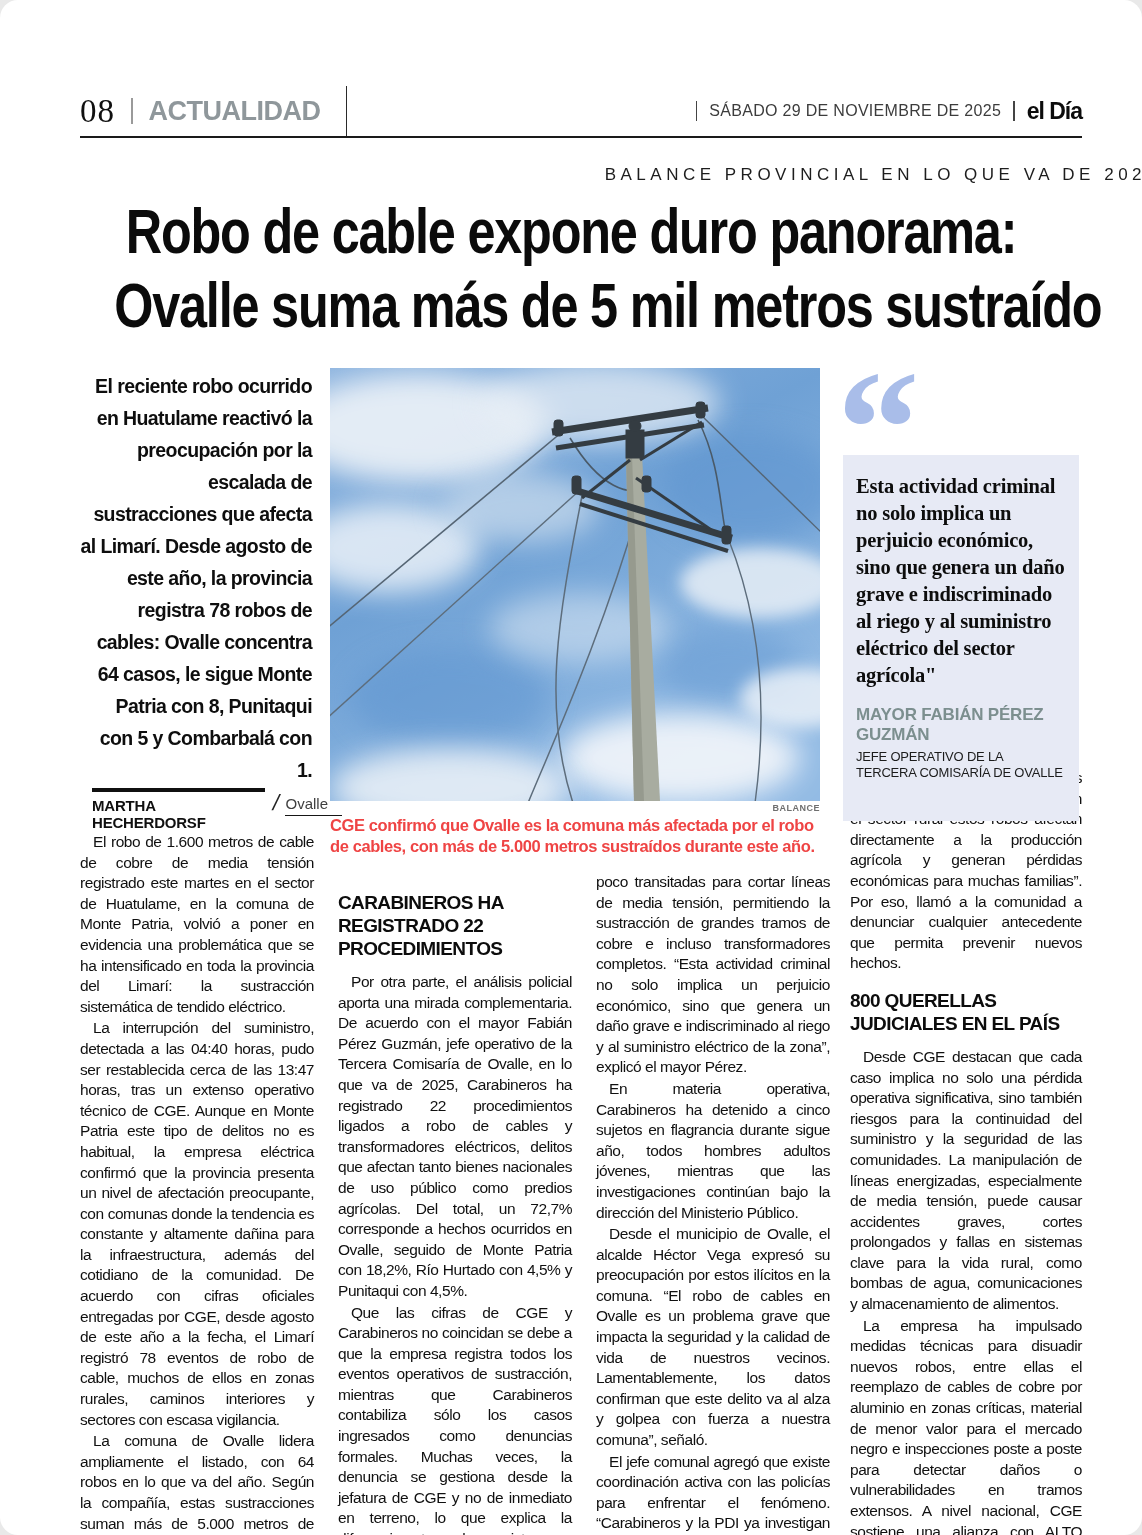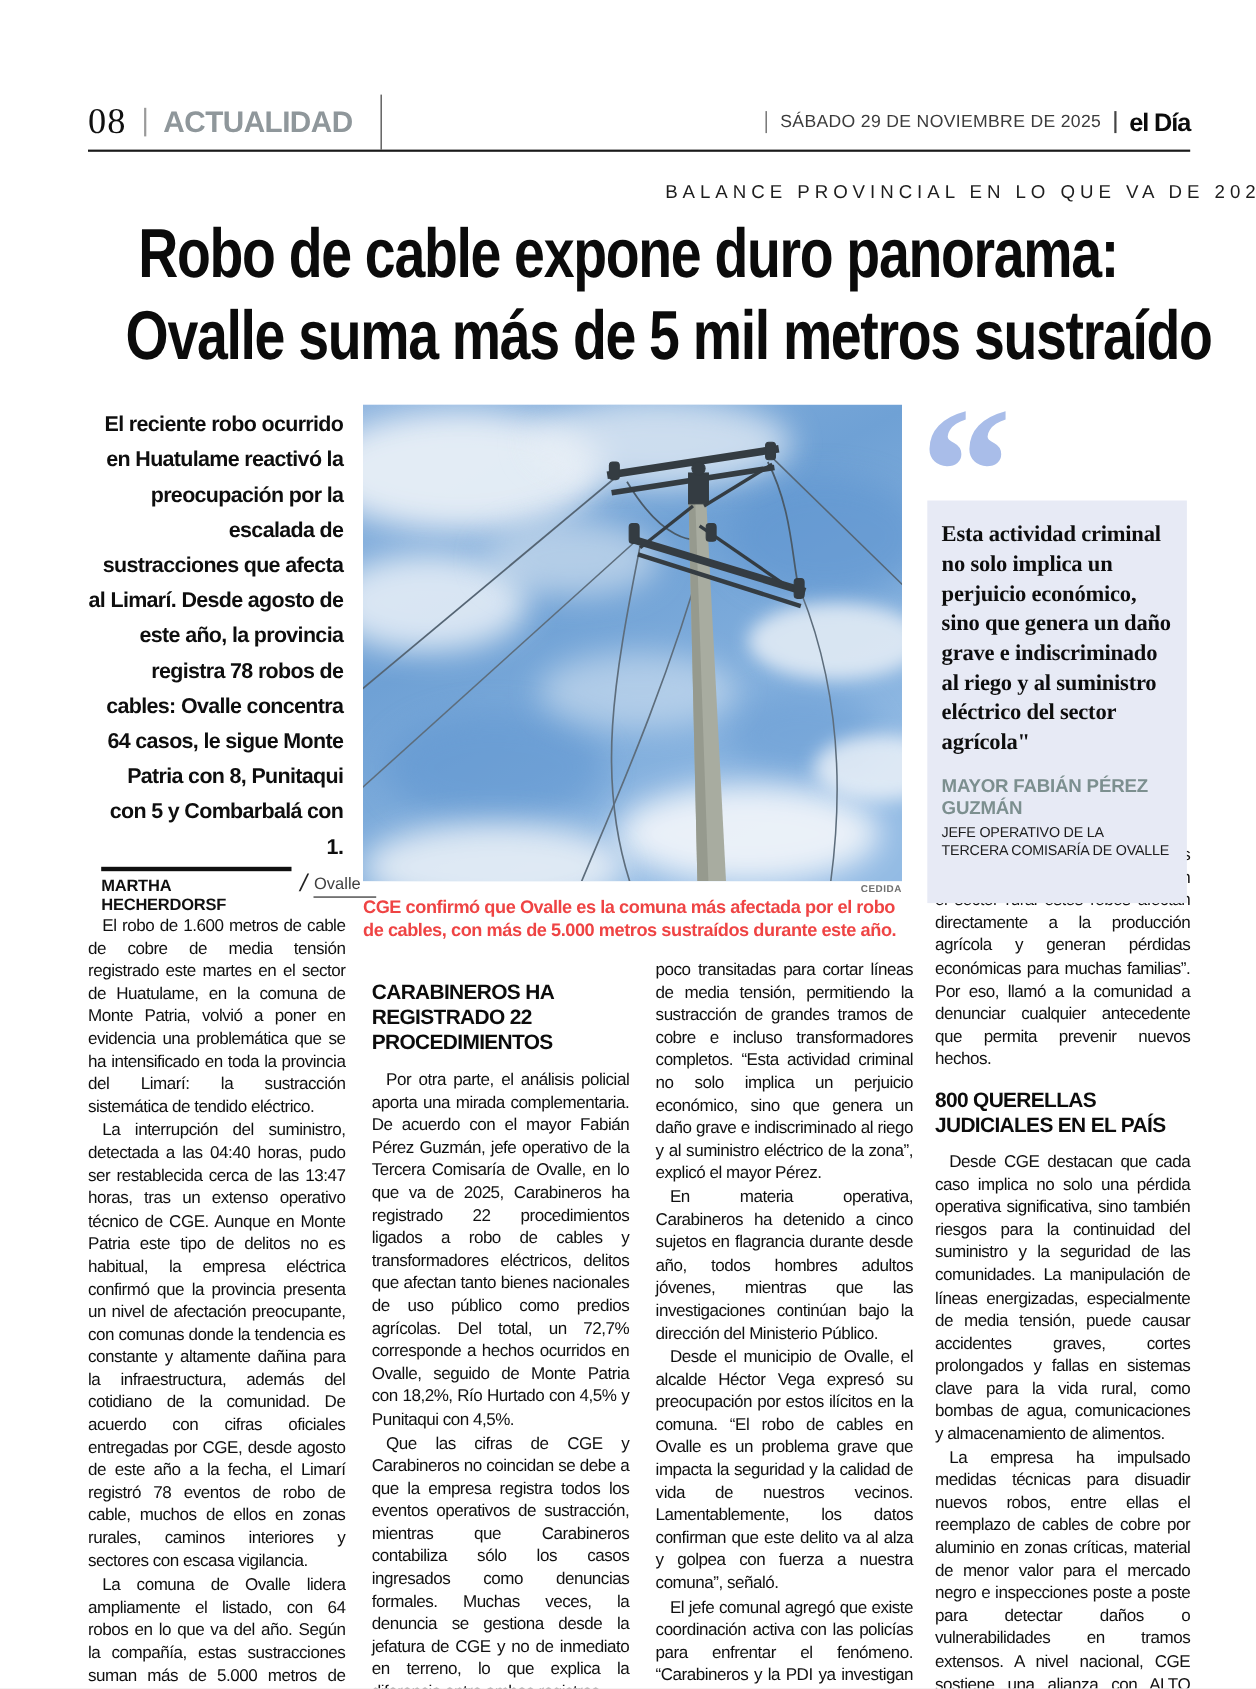--- a/index.html
+++ b/index.html
@@ -1,17 +1,17 @@
 <!DOCTYPE html>
 <html><head>
 <meta charset="utf-8">
 <style>
   html,body{margin:0;padding:0;background:#e9e9e9;}
   .page{position:relative;width:1142px;height:1535px;background:#ffffff;margin:0 auto;
-        font-family:"Liberation Sans",sans-serif;color:#111;overflow:hidden;}
+        font-family:"Liberation Sans",sans-serif;color:#111;overflow:hidden;border-radius:18px;}
 
   
   .topbar{position:absolute;left:80px;right:60px;top:86px;height:50px;
           border-bottom:2px solid #1a1a1a;display:flex;justify-content:space-between;align-items:stretch;}
   .tb-left{display:flex;align-items:center;gap:16px;padding-right:26px;border-right:1.5px solid #2a2a2a;height:100%;}
   .page-number{font-family:"Liberation Serif",serif;font-size:33px;color:#101010;letter-spacing:1px;}
   .tb-sep{width:1.5px;height:26px;background:#9a9a9a;}
   .section-title{font-size:27px;font-weight:800;color:#8f979b;letter-spacing:-0.5px;}
   .tb-right{display:flex;align-items:center;gap:12px;}
   .tb-bar{width:1.5px;height:20px;background:#444;}
@@ -153,21 +153,21 @@
 
         <rect x="224" y="52" width="9" height="16" rx="3"></rect>
         <rect x="366" y="34" width="9" height="16" rx="3"></rect>
         <rect x="242" y="108" width="9" height="18" rx="3"></rect>
         <rect x="392" y="158" width="9" height="18" rx="3"></rect>
         <rect x="312" y="108" width="9" height="16" rx="3"></rect>
         <circle cx="305" cy="58" r="6"></circle>
       </g>
     </svg>
   </div>
-  <div class="photo-credit">CEDIDA</div>
+  <div class="photo-credit">BALANCE</div>
   <div class="caption">CGE confirmó que Ovalle es la comuna más afectada por el robo de cables, con más de 5.000 metros sustraídos durante este año.</div>
 
   <aside class="quotebox">
     <span class="q-glyph">“</span>
     <div class="q-panel">
       <div class="q-text">Esta actividad criminal no solo implica un perjuicio económico, sino que genera un daño grave e indiscriminado al riego y al suministro eléctrico del sector agrícola"</div>
       <div class="q-name">MAYOR FABIÁN PÉREZ GUZMÁN</div>
       <div class="q-role">JEFE OPERATIVO DE LA TERCERA COMISARÍA DE OVALLE</div>
     </div>
   </aside>
@@ -186,21 +186,21 @@
 
   <div class="col col-2">
     <div class="subhead first">CARABINEROS HA REGISTRADO 22 PROCEDIMIENTOS</div>
     <p>Por otra parte, el análisis policial aporta una mirada complementaria. De acuerdo con el mayor Fabián Pérez Guzmán, jefe operativo de la Tercera Comisaría de Ovalle, en lo que va de 2025, Carabineros ha registrado 22 procedimientos ligados a robo de cables y transformadores eléctricos, delitos que afectan tanto bienes nacionales de uso público como predios agrícolas. Del total, un 72,7% corresponde a hechos ocurridos en Ovalle, seguido de Monte Patria con 18,2%, Río Hurtado con 4,5% y Punitaqui con 4,5%.</p>
     <p>Que las cifras de CGE y Carabineros no coincidan se debe a que la empresa registra todos los eventos operativos de sustracción, mientras que Carabineros contabiliza sólo los casos ingresados como denuncias formales. Muchas veces, la denuncia se gestiona desde la jefatura de CGE y no de inmediato en terreno, lo que explica la diferencia entre ambos registros.</p>
 
   </div>
 
   <div class="col col-3">
     <p class="cont">poco transitadas para cortar líneas de media tensión, permitiendo la sustracción de grandes tramos de cobre e incluso transformadores completos. “Esta actividad criminal no solo implica un perjuicio económico, sino que genera un daño grave e indiscriminado al riego y al suministro eléctrico de la zona”, explicó el mayor Pérez.</p>
-    <p>En materia operativa, Carabineros ha detenido a cinco sujetos en flagrancia durante desde año, todos hombres adultos jóvenes, mientras que las investigaciones continúan bajo la dirección del Ministerio Público.</p>
+    <p>En materia operativa, Carabineros ha detenido a cinco sujetos en flagrancia durante sigue año, todos hombres adultos jóvenes, mientras que las investigaciones continúan bajo la dirección del Ministerio Público.</p>
     <p>Desde el municipio de Ovalle, el alcalde Héctor Vega expresó su preocupación por estos ilícitos en la comuna. “El robo de cables en Ovalle es un problema grave que impacta la seguridad y la calidad de vida de nuestros vecinos. Lamentablemente, los datos confirman que este delito va al alza y golpea con fuerza a nuestra comuna”, señaló.</p>
     <p>El jefe comunal agregó que existe coordinación activa con las policías para enfrentar el fenómeno. “Carabineros y la PDI ya investigan estos hechos y todo apunta a una banda dedicada a este delito, lo que nos sitúa frente al crimen organizado”, sostuvo.</p>
   </div>
 
   <div class="col col-4">
     <p>Vega también advirtió que los efectos trascienden lo urbano. “En el sector rural estos robos afectan directamente a la producción agrícola y generan pérdidas económicas para muchas familias”. Por eso, llamó a la comunidad a denunciar cualquier antecedente que permita prevenir nuevos hechos.</p>
     <div class="subhead">800 QUERELLAS JUDICIALES EN EL PAÍS</div>
     <p>Desde CGE destacan que cada caso implica no solo una pérdida operativa significativa, sino también riesgos para la continuidad del suministro y la seguridad de las comunidades. La manipulación de líneas energizadas, especialmente de media tensión, puede causar accidentes graves, cortes prolongados y fallas en sistemas clave para la vida rural, como bombas de agua, comunicaciones y almacenamiento de alimentos.</p>
     <p>La empresa ha impulsado medidas técnicas para disuadir nuevos robos, entre ellas el reemplazo de cables de cobre por aluminio en zonas críticas, material de menor valor para el mercado negro e inspecciones poste a poste para detectar daños o vulnerabilidades en tramos extensos. A nivel nacional, CGE sostiene una alianza con ALTO Chile, que ha permitido la presentación de más de 800 querellas judiciales y ha derivado en más de 50 formalizaciones durante este año, en un esfuerzo por perseguir penalmente un delito que sigue creciendo y afectando a comunidades rurales como las del Limarí.</p>
   </div>

